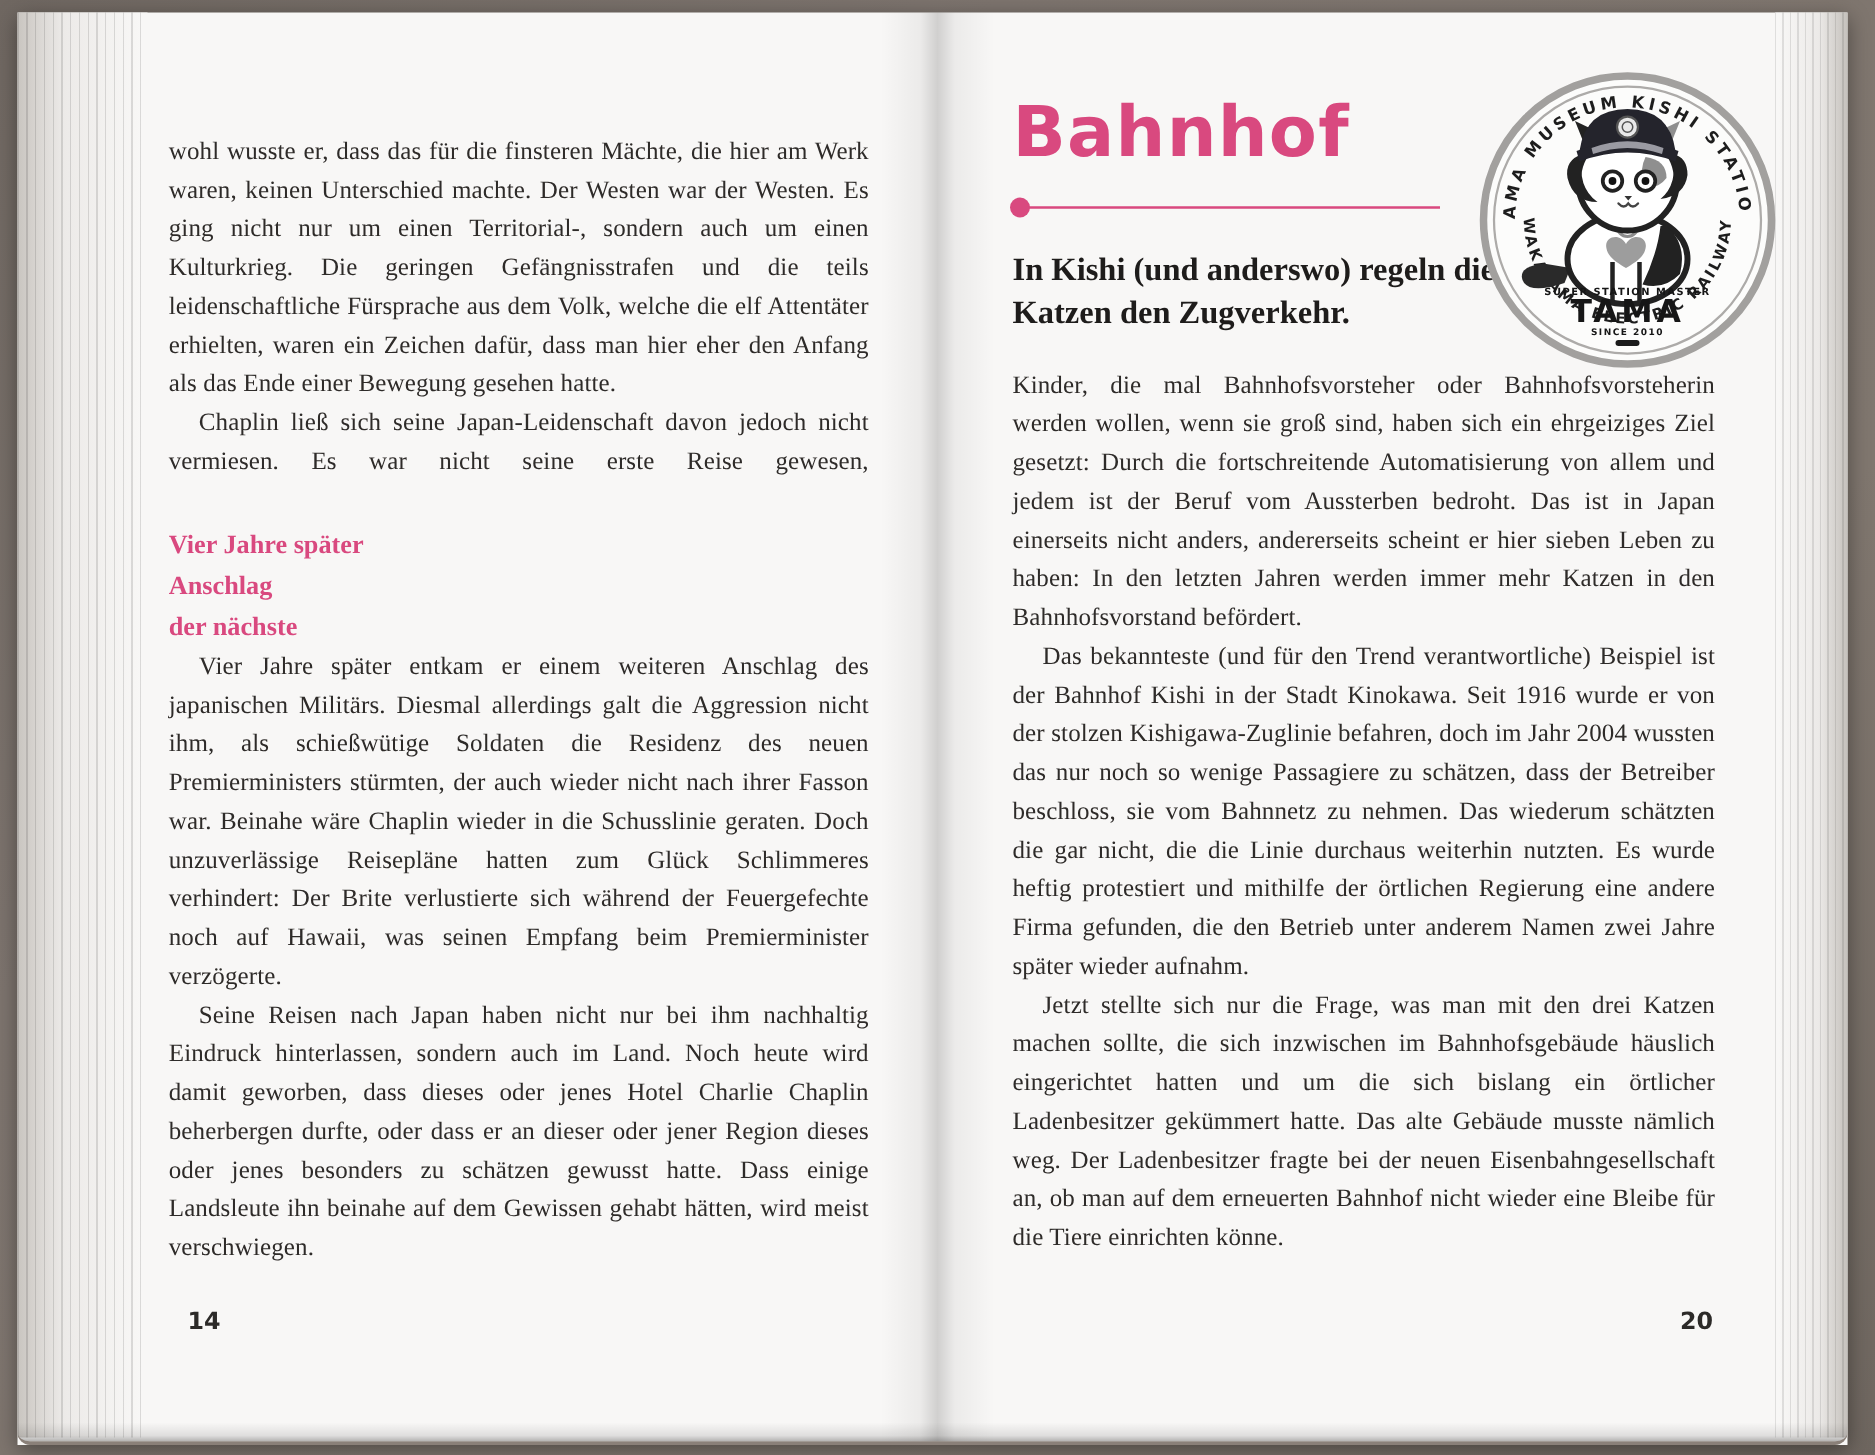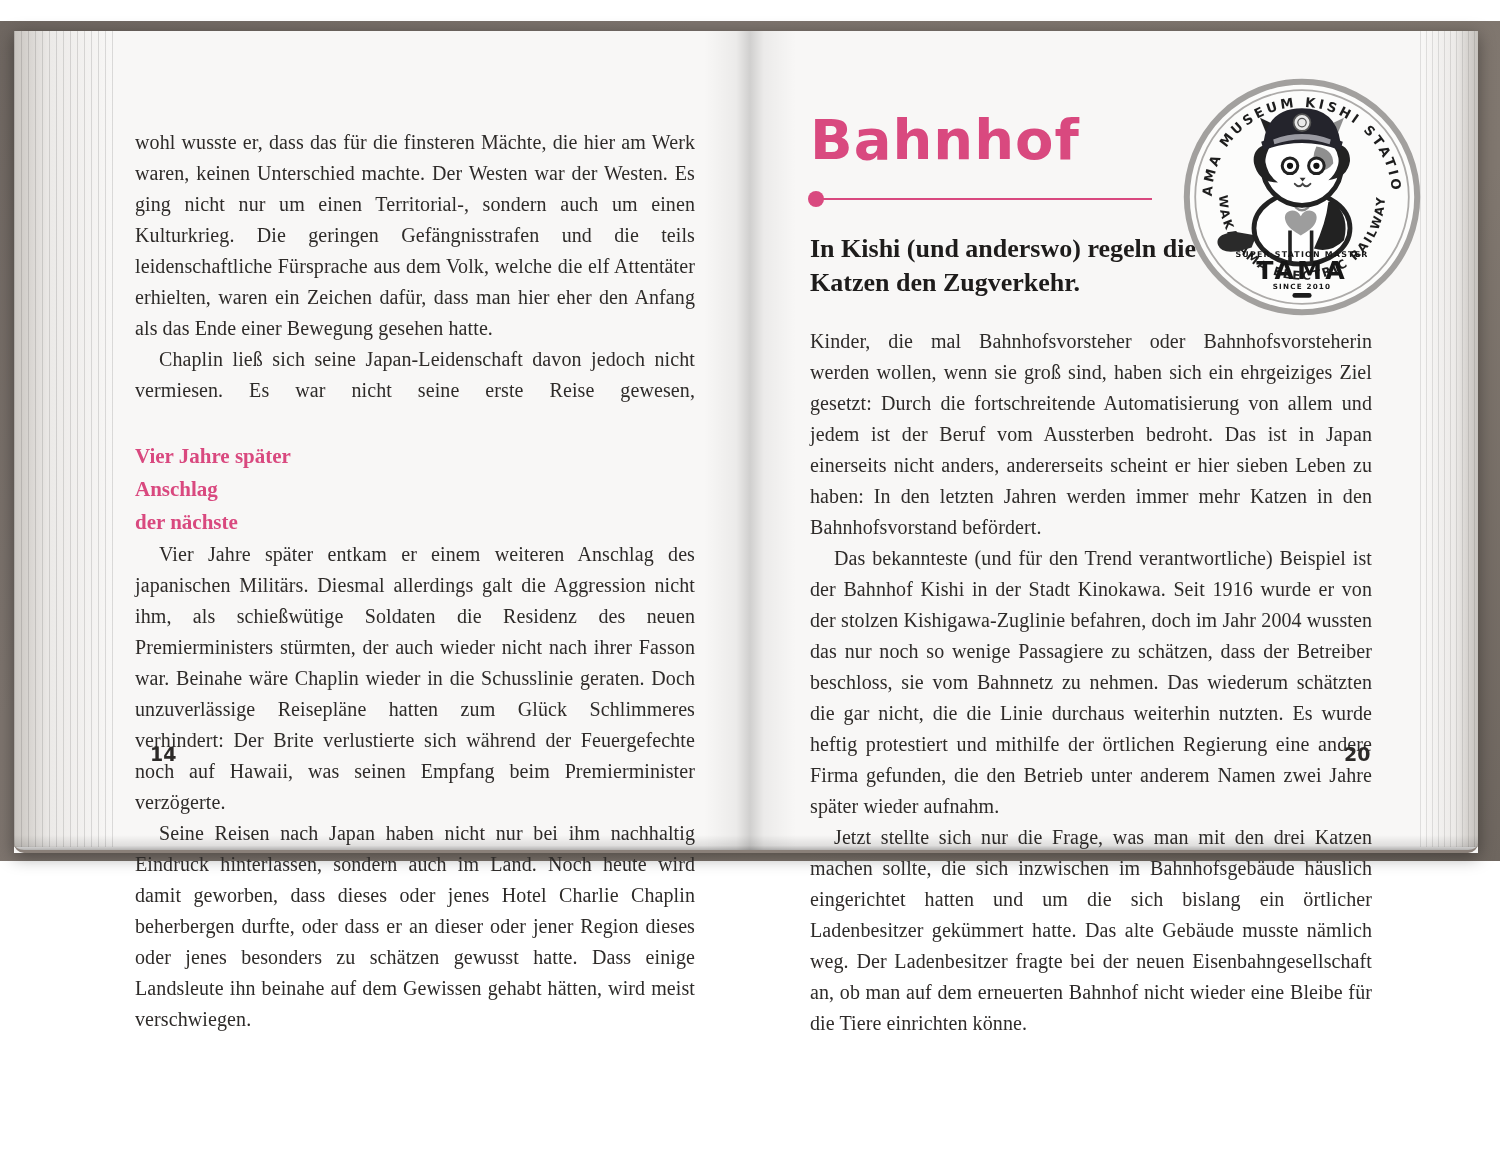--- a/index.html
+++ b/index.html
@@ -1,23 +1,22 @@
 <!DOCTYPE html>
 <html style="--accent: #d9497f;"><head>
 <meta charset="utf-8">
 <style>
   * { margin:0; padding:0; box-sizing:border-box; }
   html,body { width:1500px; height:1164px; overflow:hidden; }
   body { font-family:"Liberation Serif", serif; }
 
   .scene {
-    position:relative; width:1500px; height:840px;
+    position:relative; width:1500px; height:1164px;
     background:#79706a;
     background:linear-gradient(135deg,#6f6761 0%,#7d746e 30%,#80776f 70%,#6e665f 100%);
-    margin-top:21px;
   }
 
   .book {
     position:absolute; left:14px; top:10px; right:22px; bottom:8px;
     background:#f8f7f6;
     box-shadow:0 4px 16px rgba(0,0,0,.4);
   }
 
   
   .edge-left {
@@ -44,21 +43,21 @@
   .bottom-edge {
     position:absolute; left:0; right:0; bottom:0; height:18px;
     background:linear-gradient(to bottom, rgba(0,0,0,0) 0%, rgba(0,0,0,.10) 70%, rgba(0,0,0,.28) 100%);
     border-bottom:3px solid #8a8079;
     border-radius:0 0 10px 10px;
   }
 
   
   .page-col { position:absolute; top:0; color:#2e2b29; }
   .page-col-left  { left:121px; width:560px; padding-top:96px; }
-  .page-col-right { left:796px; width:562px; padding-top:16px; }
+  .page-col-right { left:796px; width:562px; padding-top:4px; }
 
   .para {
     font-size:20px; line-height:31px; text-align:justify;
     letter-spacing:.1px;
   }
   .para.indent { text-indent:24px; }
   .para.stretch-last { text-align-last:justify; }
 
   
   .cutin-row { display:flex; }

